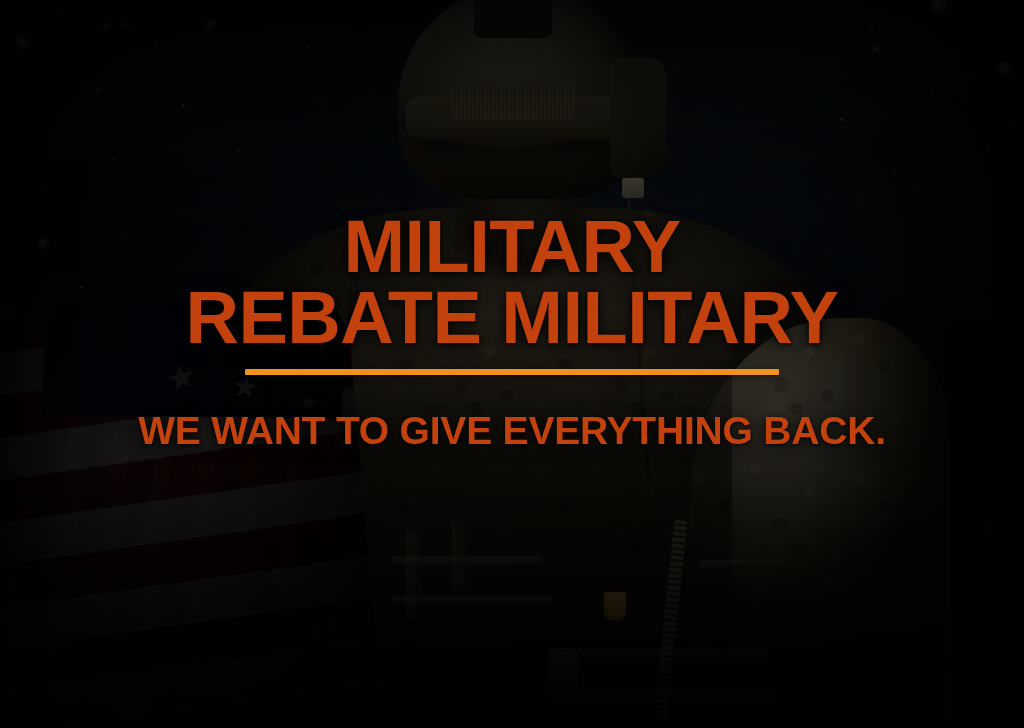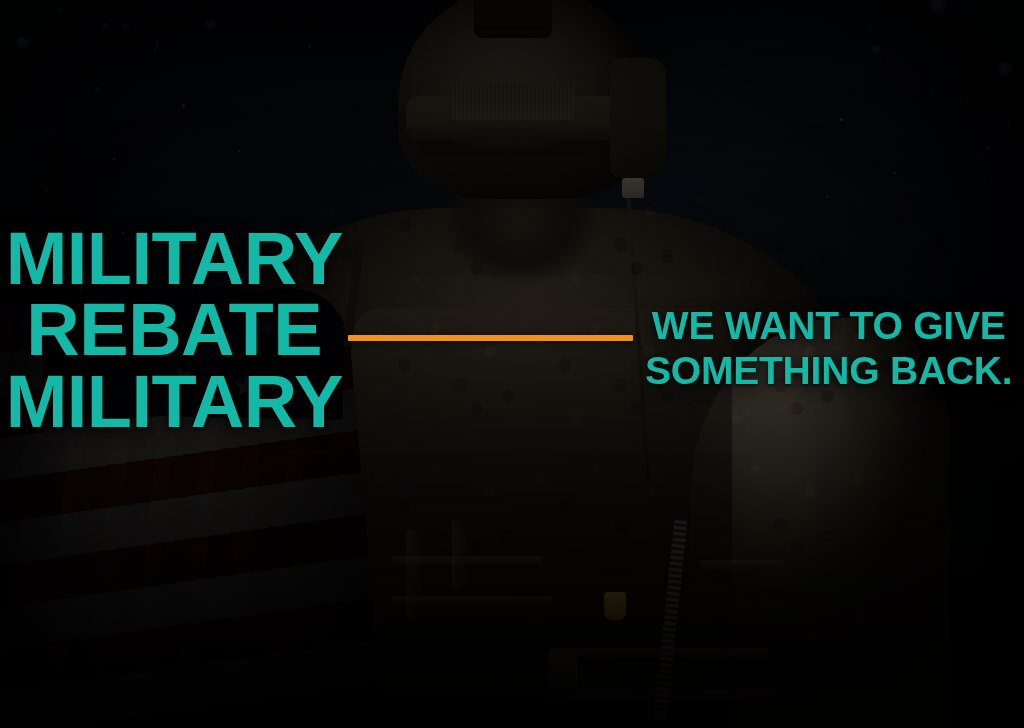--- a/index.html
+++ b/index.html
@@ -319,25 +319,25 @@
   }
   .edge-vignette {
     box-shadow: inset 0 0 180px 60px rgba(0,0,0,.80);
   }
 
   
   .content {
     position: absolute;
     inset: 0;
     display: flex;
-    flex-direction: row;
+    flex-direction: column;
     align-items: center;
     justify-content: center;
     text-align: center;
-    color: #14b8a6;
+    color: #c2410c;
   }
   .headline {
     font-weight: 700;
     letter-spacing: -0.5px;
     line-height: .96;
     text-shadow: 0 3px 18px rgba(0,0,0,.85), 0 1px 4px rgba(0,0,0,.9);
     margin: 0;
     transform: translateY(-34px);
   }
   .headline .l1 { display: block; font-size: 74px; }
@@ -459,17 +459,17 @@
   <div class="content">
 
     <h1 class="headline">
       <span class="l1">MILITARY</span>
       <span class="l2">REBATE MILITARY</span>
     </h1>
 
     <div class="divider"></div>
 
     <p class="subhead">
-      <span class="s2">WE WANT TO GIVE SOMETHING BACK.</span>
+      <span class="s2">WE WANT TO GIVE EVERYTHING BACK.</span>
     </p>
 
   </div>
 </div>
 
 </body></html>

